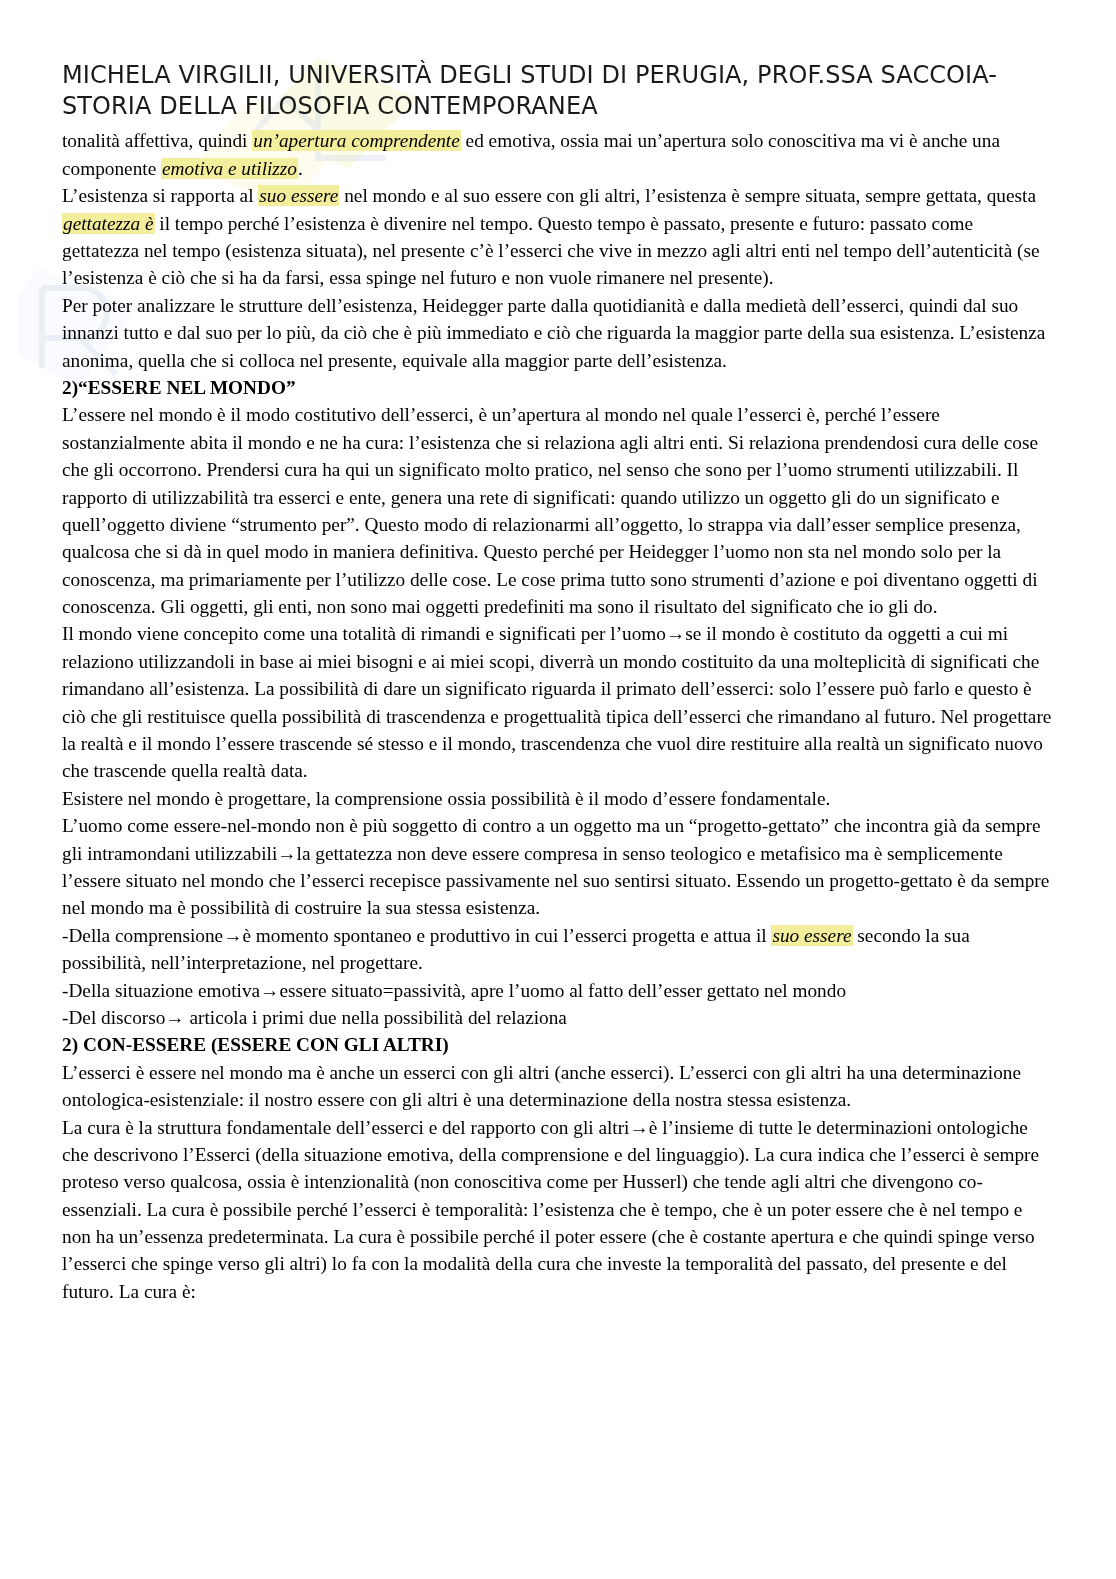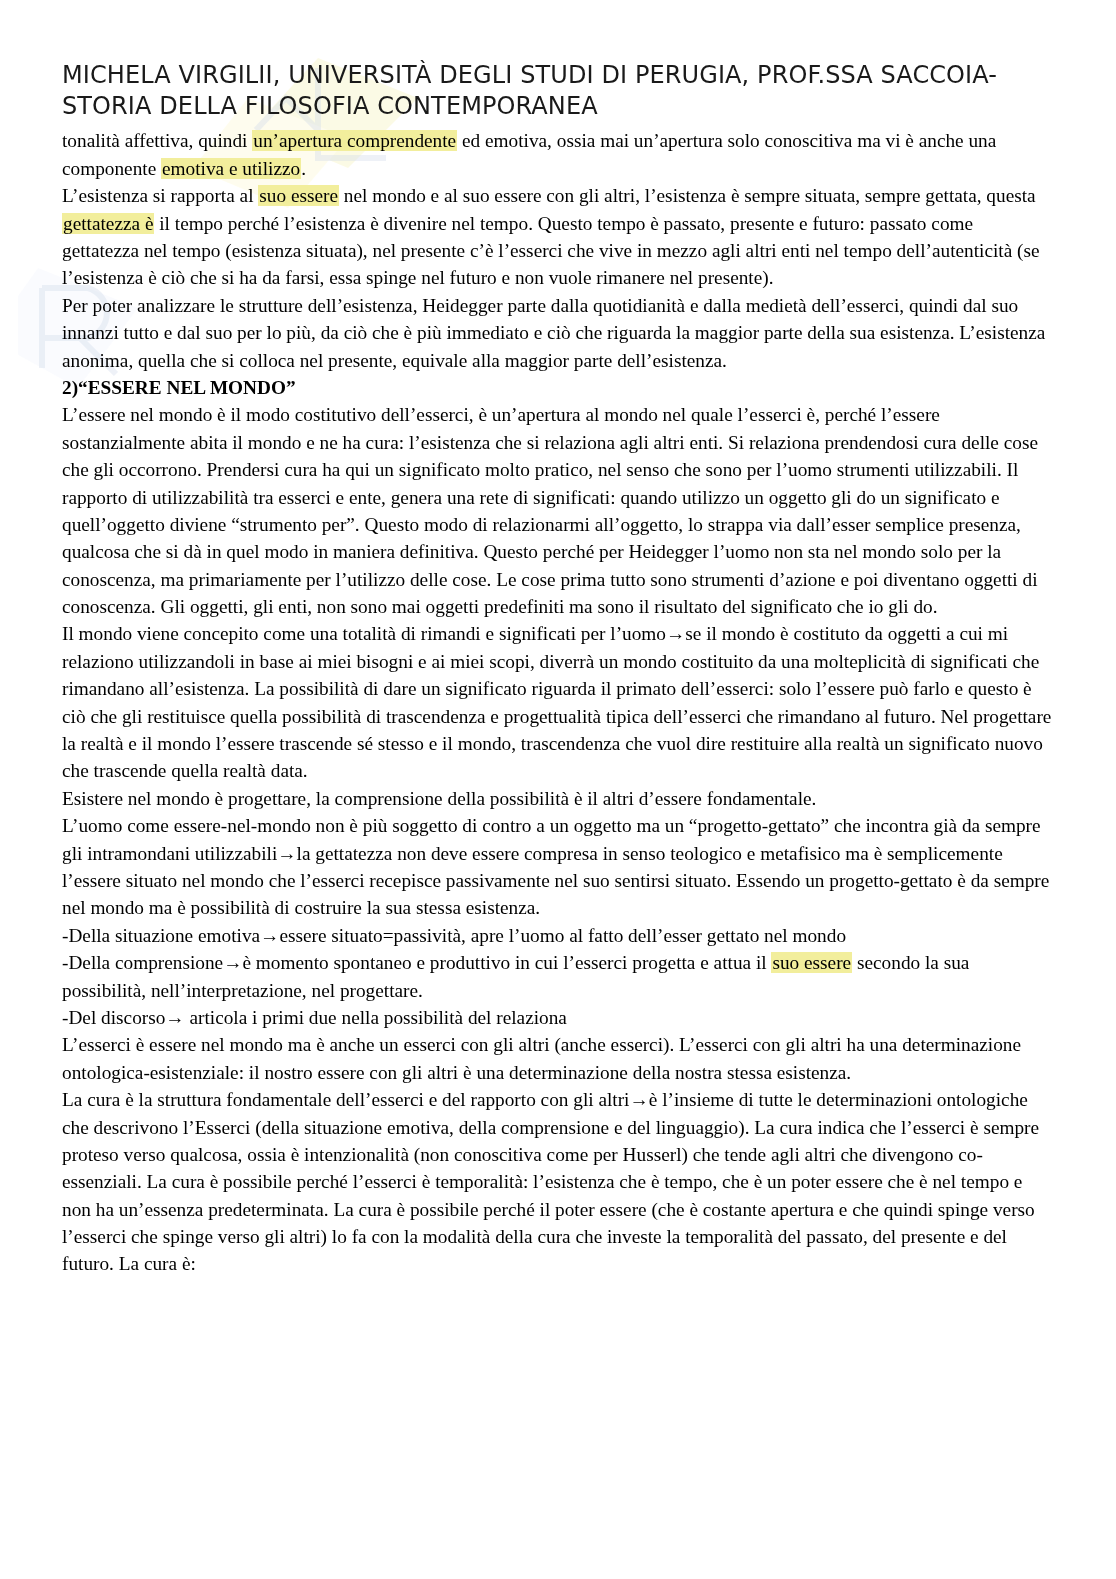--- a/index.html
+++ b/index.html
@@ -58,20 +58,21 @@
   .sec-head {
     font-weight: bold;
     font-size: 19.3px;
     line-height: 1.42;
     margin: 0;
   }
 
   .hl {
     background: #f2ee9c;
     padding: 0 1px;
+    font-style: italic;
   }
 </style>
 </head>
 <body>
 
 <div class="watermark">
   <svg width="420" height="400" viewBox="0 0 420 400" xmlns="http://www.w3.org/2000/svg">
     <g opacity="0.30">
       <polygon points="300,20 400,60 330,130 235,90" fill="#f5efab"></polygon>
       <polygon points="230,60 330,100 270,170 175,130" fill="#fdf8c8"></polygon>
@@ -94,24 +95,25 @@
   <div class="body-text">
 
     <p>tonalità affettiva, quindi <span class="hl">un’apertura comprendente</span> ed emotiva, ossia mai un’apertura solo conoscitiva ma vi è anche una componente <span class="hl">emotiva e utilizzo</span>.</p>
     <p>L’esistenza si rapporta al <span class="hl">suo essere</span> nel mondo e al suo essere con gli altri, l’esistenza è sempre situata, sempre gettata, questa <span class="hl">gettatezza è</span> il tempo perché l’esistenza è divenire nel tempo. Questo tempo è passato, presente e futuro: passato come gettatezza nel tempo (esistenza situata), nel presente c’è l’esserci che vive in mezzo agli altri enti nel tempo dell’autenticità (se l’esistenza è ciò che si ha da farsi, essa spinge nel futuro e non vuole rimanere nel presente).</p>
     <p>Per poter analizzare le strutture dell’esistenza, Heidegger parte dalla quotidianità e dalla medietà dell’esserci, quindi dal suo innanzi tutto e dal suo per lo più, da ciò che è più immediato e ciò che riguarda la maggior parte della sua esistenza. L’esistenza anonima, quella che si colloca nel presente, equivale alla maggior parte dell’esistenza.</p>
 
     <p class="sec-head">2)“ESSERE NEL MONDO”</p>
 
     <p>L’essere nel mondo è il modo costitutivo dell’esserci, è un’apertura al mondo nel quale l’esserci è, perché l’essere sostanzialmente abita il mondo e ne ha cura: l’esistenza che si relaziona agli altri enti. Si relaziona prendendosi cura delle cose che gli occorrono. Prendersi cura ha qui un significato molto pratico, nel senso che sono per l’uomo strumenti utilizzabili. Il rapporto di utilizzabilità tra esserci e ente, genera una rete di significati: quando utilizzo un oggetto gli do un significato e quell’oggetto diviene “strumento per”. Questo modo di relazionarmi all’oggetto, lo strappa via dall’esser semplice presenza, qualcosa che si dà in quel modo in maniera definitiva. Questo perché per Heidegger l’uomo non sta nel mondo solo per la conoscenza, ma primariamente per l’utilizzo delle cose. Le cose prima tutto sono strumenti d’azione e poi diventano oggetti di conoscenza. Gli oggetti, gli enti, non sono mai oggetti predefiniti ma sono il risultato del significato che io gli do.</p>
     <p>Il mondo viene concepito come una totalità di rimandi e significati per l’uomo→se il mondo è costituto da oggetti a cui mi relaziono utilizzandoli in base ai miei bisogni e ai miei scopi, diverrà un mondo costituito da una molteplicità di significati che rimandano all’esistenza. La possibilità di dare un significato riguarda il primato dell’esserci: solo l’essere può farlo e questo è ciò che gli restituisce quella possibilità di trascendenza e progettualità tipica dell’esserci che rimandano al futuro. Nel progettare la realtà e il mondo l’essere trascende sé stesso e il mondo, trascendenza che vuol dire restituire alla realtà un significato nuovo che trascende quella realtà data.</p>
-    <p>Esistere nel mondo è progettare, la comprensione della possibilità è il altri d’essere fondamentale.</p>
+    <p>Esistere nel mondo è progettare, la comprensione ossia possibilità è il modo d’essere fondamentale.</p>
     <p>L’uomo come essere-nel-mondo non è più soggetto di contro a un oggetto ma un “progetto-gettato” che incontra già da sempre gli intramondani utilizzabili→la gettatezza non deve essere compresa in senso teologico e metafisico ma è semplicemente l’essere situato nel mondo che l’esserci recepisce passivamente nel suo sentirsi situato. Essendo un progetto-gettato è da sempre nel mondo ma è possibilità di costruire la sua stessa esistenza.</p>
+    <p>-Della comprensione→è momento spontaneo e produttivo in cui l’esserci progetta e attua il <span class="hl">suo essere</span> secondo la sua possibilità, nell’interpretazione, nel progettare.</p>
     <p>-Della situazione emotiva→essere situato=passività, apre l’uomo al fatto dell’esser gettato nel mondo</p>
-    <p>-Della comprensione→è momento spontaneo e produttivo in cui l’esserci progetta e attua il <span class="hl">suo essere</span> secondo la sua possibilità, nell’interpretazione, nel progettare.</p>
     <p>-Del discorso→ articola i primi due nella possibilità del relaziona</p>
 
+    <p class="sec-head">2) CON-ESSERE (ESSERE CON GLI ALTRI)</p>
 
     <p>L’esserci è essere nel mondo ma è anche un esserci con gli altri (anche esserci). L’esserci con gli altri ha una determinazione ontologica-esistenziale: il nostro essere con gli altri è una determinazione della nostra stessa esistenza.</p>
     <p>La cura è la struttura fondamentale dell’esserci e del rapporto con gli altri→è l’insieme di tutte le determinazioni ontologiche che descrivono l’Esserci (della situazione emotiva, della comprensione e del linguaggio). La cura indica che l’esserci è sempre proteso verso qualcosa, ossia è intenzionalità (non conoscitiva come per Husserl) che tende agli altri che divengono co-essenziali. La cura è possibile perché l’esserci è temporalità: l’esistenza che è tempo, che è un poter essere che è nel tempo e non ha un’essenza predeterminata. La cura è possibile perché il poter essere (che è costante apertura e che quindi spinge verso l’esserci che spinge verso gli altri) lo fa con la modalità della cura che investe la temporalità del passato, del presente e del futuro. La cura è:</p>
 
   </div>
 </div>
 
 </body></html>

